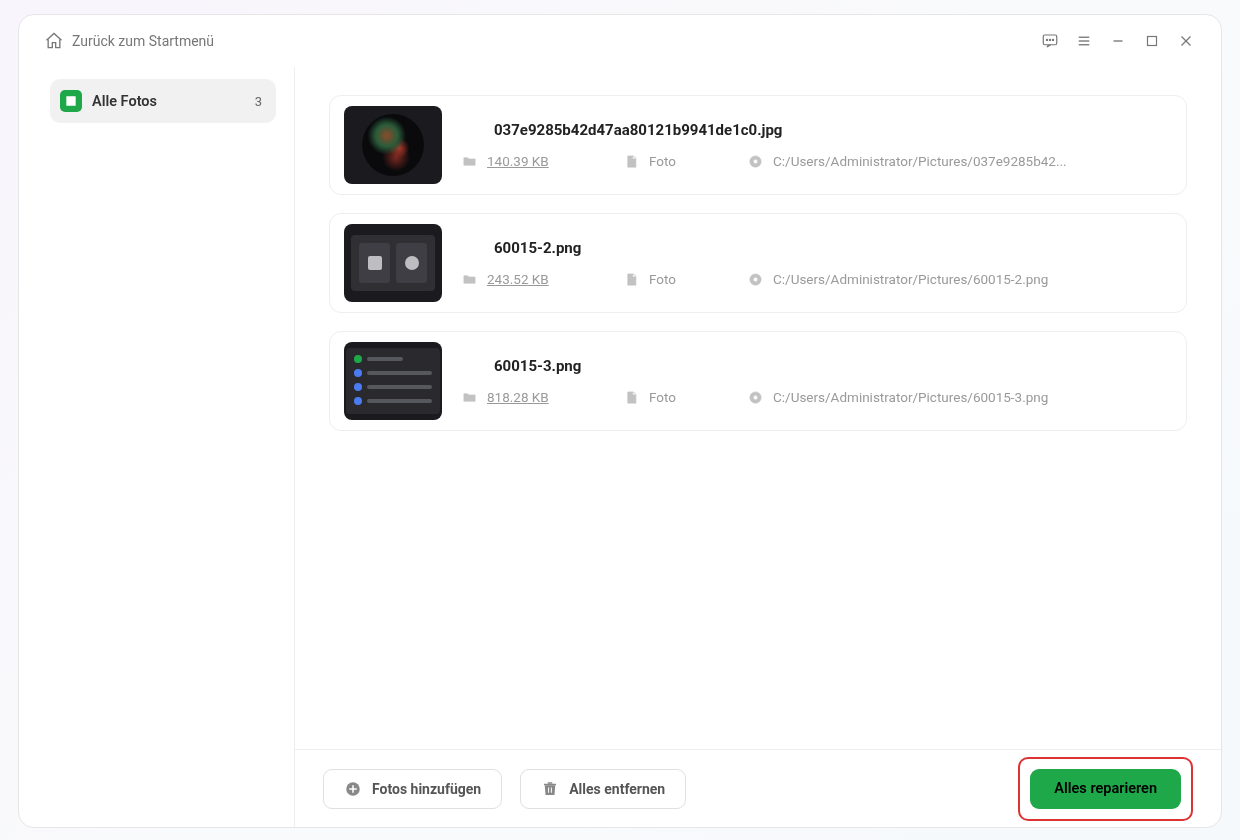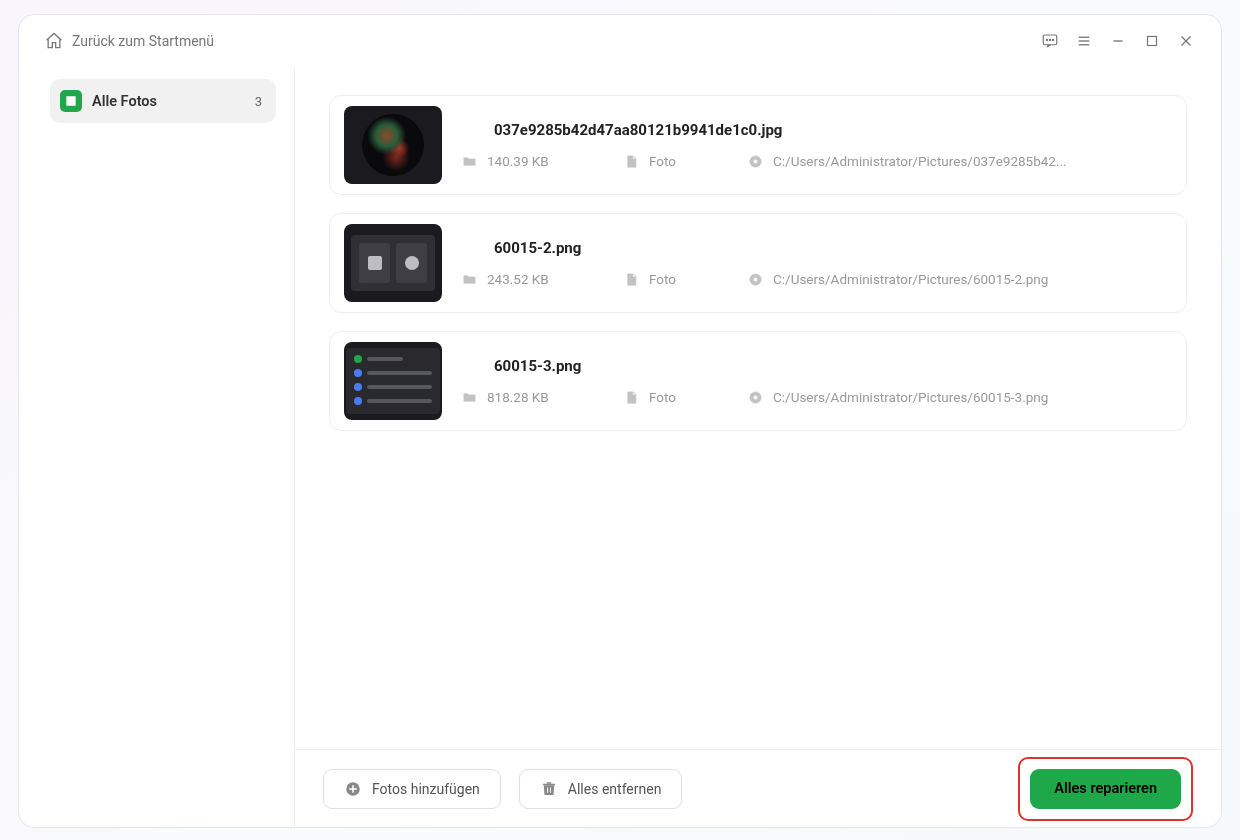--- a/index.html
+++ b/index.html
@@ -19,27 +19,27 @@
     .side-item .label { font-size: 14.5px; font-weight: 600; color: #333; }
     .side-item .count { margin-left: auto; font-size: 13px; color: #666; }
     .main { flex: 1; border-left: 1px solid #eee; display: flex; flex-direction: column; min-height: 0; }
     .list { flex: 1; padding: 28px 34px 0 34px; overflow-y: auto; }
     .card { border: 1px solid #eee; border-radius: 12px; display: flex; align-items: center; padding: 10px 14px; margin-bottom: 18px; background: #fff; cursor: pointer; }
     .thumb { width: 98px; height: 78px; border-radius: 8px; background: #1b1b1f; flex-shrink: 0; margin-right: 20px; display: flex; align-items: center; justify-content: center; overflow: hidden; }
     .info { flex: 1; min-width: 0; }
     .fname { font-size: 15px; font-weight: 700; color: #222; margin-bottom: 14px; margin-left: 32px; }
     .meta { display: flex; align-items: center; gap: 42px; font-size: 13.5px; color: #9a9a9a; }
     .meta-item { display: flex; align-items: center; gap: 10px; white-space: nowrap; overflow: hidden; text-overflow: ellipsis; }
-    .meta-item.sz { width: 120px; }
+    .meta-item.sz { width: 120px; text-decoration: underline; }
     .meta-item.tp { width: 82px; }
     .meta-item.pt { flex: 1; min-width: 0; }
     .meta-item.pt span { overflow: hidden; text-overflow: ellipsis; }
     .mi-ico { width: 15px; height: 15px; stroke: #c2c2c2; fill: #c2c2c2; flex-shrink: 0; }
     .footer { height: 78px; border-top: 1px solid #eee; display: flex; align-items: center; padding: 0 28px; gap: 18px; }
-    .btn { display: inline-flex; align-items: center; gap: 10px; height: 40px; padding: 0 20px; border-radius: 9px; border: 1px solid #e0e0e0; background: #fff; color: #555; font-size: 14px; font-weight: 400; cursor: pointer; }
+    .btn { display: inline-flex; align-items: center; gap: 10px; height: 40px; padding: 0 20px; border-radius: 9px; border: 1px solid #e0e0e0; background: #fff; color: #555; font-size: 14px; font-weight: 700; cursor: pointer; }
     .btn svg { width: 18px; height: 18px; fill: #888; }
     .footer-spacer { flex: 1; }
     .repair-wrap { border: 2.5px solid #d33; border-radius: 10px; padding: 10px; }
     .btn-primary { display: inline-flex; align-items: center; justify-content: center; height: 40px; padding: 0 24px; border-radius: 9px; background: #1fa84a; color: #000000; font-size: 14.5px; font-weight: 600; border: none; cursor: pointer; }
     
     .th1 { width: 62px; height: 62px; border-radius: 50%; background: radial-gradient(circle at 40% 35%, #8b4a2a 0%, #2a5c3a 20%, transparent 35%), radial-gradient(circle at 60% 55%, #b0382a 0%, transparent 20%), radial-gradient(circle at 55% 70%, #7a2820 0%, transparent 25%), #0a0a0c; }
     .th2 { width: 84px; height: 56px; background: #303034; border-radius: 4px; padding: 8px; display: flex; gap: 6px; }
     .th2 .a, .th2 .b { flex: 1; background: #3e3e44; border-radius: 3px; display: flex; align-items: center; justify-content: center; }
     .th2 .a::after, .th2 .b::after { content:""; width: 14px; height: 14px; background: #bdbdc2; border-radius: 2px; }
     .th2 .b::after { border-radius: 50%; }

